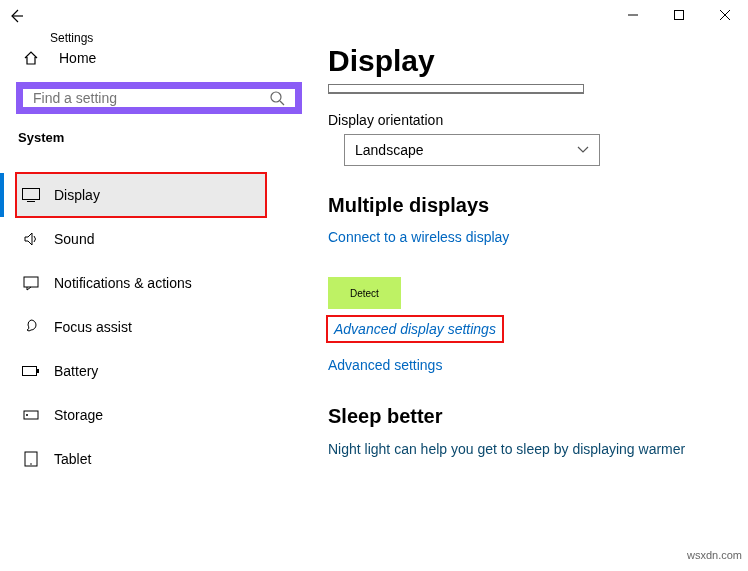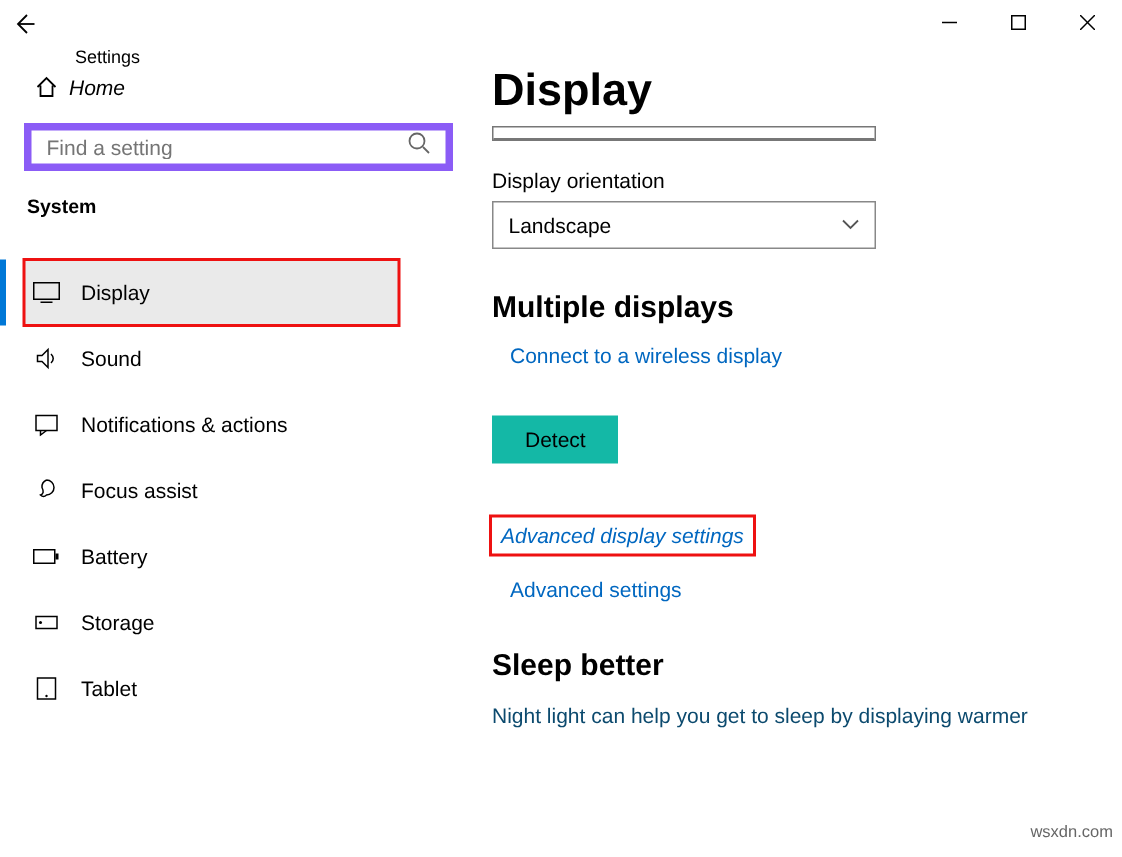--- a/index.html
+++ b/index.html
@@ -4,42 +4,42 @@
   <style>
     * { box-sizing: border-box; margin: 0; padding: 0; }
     body { font-family: "Segoe UI", Tahoma, sans-serif; font-size: 14px; color: #000; background: #fff; width: 748px; height: 571px; overflow: hidden; position: relative; }
     .titlebar { height: 32px; display: flex; align-items: center; padding-left: 8px; }
     .titlebar .back { width: 32px; text-align: center; font-size: 16px; color: #000; }
     .titlebar .title { padding-left: 10px; font-size: 12px; margin-top: 44px; }
     .window-controls { position: absolute; top: 0; right: 0; display: flex; }
     .window-controls > div { width: 46px; height: 30px; display: flex; align-items: center; justify-content: center; font-size: 13px; font-family: "Segoe UI Symbol", sans-serif; }
     .main { display: flex; height: calc(100% - 32px); }
     .side { width: 310px; padding: 10px 0 0 16px; position: relative; }
-    .home-row { display: flex; align-items: center; gap: 6px; padding: 8px 0 12px 6px; font-style: italic; }
+    .home-row { display: flex; align-items: center; gap: 19px; padding: 8px 0 12px 6px; }
     .home-row .icon { width: 18px; display:flex; justify-content:center; }
-    .search { margin: 4px 8px 16px 0; border: 5px solid #8b5cf6; height: 32px; display: flex; padding: 0 10px; color: #666; }
+    .search { margin: 4px 8px 16px 0; border: 7px solid #8b5cf6; height: 32px; display: flex; align-items: center; padding: 0 10px; color: #666; }
     .search input { border: none; outline: none; flex: 1; font-size: 14px; background: transparent; color: #000; }
     .section-label { font-weight: 600; font-size: 13px; padding: 0 0 28px 2px; }
     .nav-item { display: flex; align-items: center; gap: 14px; height: 44px; padding-left: 6px; position: relative; }
     .nav-item.selected { background: #eaeaea; }
     .nav-item.selected::before { content: ""; position: absolute; left: -16px; top: 0; bottom: 0; width: 4px; background: #0078d7; }
     .nav-item .icon { width: 18px; display:flex; justify-content:center; color:#000; }
     .side-inner { width: 250px; }
     .highlight-red { outline: 2px solid #e11; outline-offset: -1px; }
     .content { flex: 1; padding: 12px 24px 0 18px; overflow: hidden; }
     h1 { font-weight: 600; font-size: 30px; margin-bottom: 6px; }
     .slider-track { border: 1px solid #777; height: 10px; width: 256px; margin-bottom: 18px; position:relative; }
     .slider-track::after { content:""; position:absolute; bottom:-1px; left:0; right:0; height:2px; background:#777; }
     .field-label { font-size: 14px; margin-bottom: 6px; }
-    .dropdown { border: 1px solid #888; height: 32px; width: 256px; display: flex; align-items: center; justify-content: space-between; padding: 0 10px; margin-bottom: 28px; }
+    .dropdown { border: 1px solid #888; height: 32px; width: 256px; display: flex; align-items: center; justify-content: space-between; padding: 0 10px; margin-bottom: 28px; margin-left: 16px; }
     .dropdown .chev { font-size: 12px; color:#555; }
     h2 { font-weight: 700; font-size: 20px; margin-bottom: 12px; }
-    .link { color: #0067c0; font-size: 14px; margin-bottom: 16px; display: inline-block; margin-left: 12px; }
+    .link { color: #0067c0; font-size: 14px; margin-bottom: 16px; display: inline-block; }
     .desc { font-size: 14px; color: #222; line-height: 1.4; margin-bottom: 12px; }
-    .btn { background: #14b8a6; border: none; height: 32px; padding: 0 22px; font-size: 14px; margin-bottom: 36px; }
+    .btn { background: #bef264; border: none; height: 32px; padding: 0 22px; font-size: 10px; margin-bottom: 8px; }
     .link-row { margin-bottom: 16px; }
     .link-boxed { outline: 2px solid #e11; padding: 4px 6px; display: inline-block; font-style: italic; }
     .watermark { position: absolute; bottom: 10px; right: 6px; font-size: 11px; color: #666; }
     svg { display: block; }
   </style>
 </head>
 <body>
 
 <div class="titlebar">
   <div class="back">

